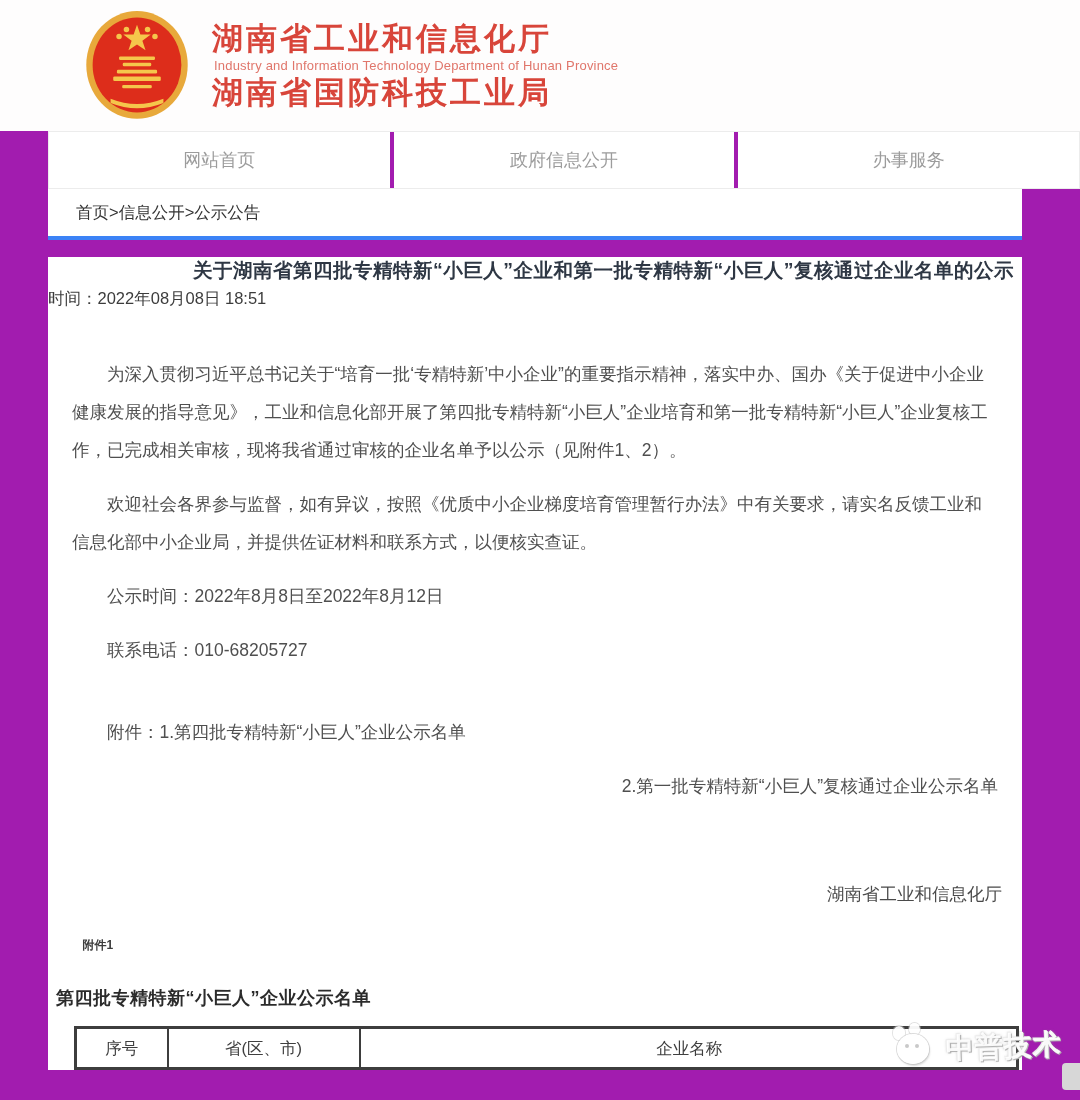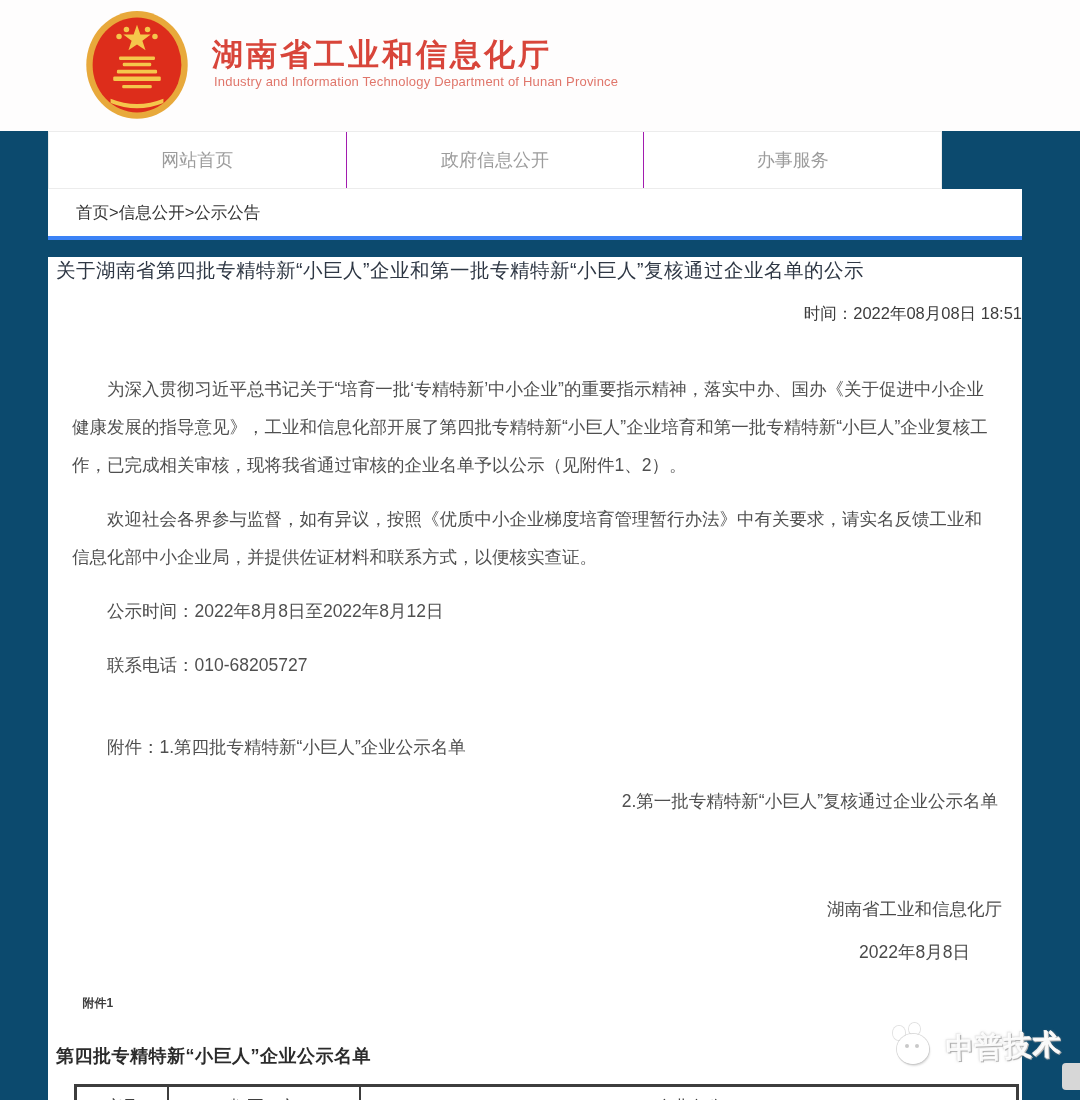--- a/index.html
+++ b/index.html
@@ -6,21 +6,21 @@
   html, body { background: #ffffff; }
   body {
     font-family: "Liberation Sans", "DejaVu Sans", sans-serif;
     color: #4d4d4d;
   }
   .page {
     position: relative;
     width: 1080px;
     height: 1100px;
     margin: 0 auto;
-    background: #0c4a6e;
+    background: #a21caf;
     overflow: hidden;
   }
 
   
   .site-header {
     height: 131px;
     display: flex;
     align-items: center;
     padding-left: 84px;
     background: #fefdfd;
@@ -35,63 +35,63 @@
   }
   .org-en {
     font-size: 13px;
     color: #e0766b;
     margin: 5px 0 5px 2px;
     letter-spacing: 0.2px;
   }
 
   
   .nav {
-    width: 894px;
+    width: 1032px;
     margin: 0 48px;
     border: 1px solid #ececec;
     background: #fff;
   }
   .nav-row { display: flex; }
   .nav-row + .nav-row { border-top: 1px solid #ececec; }
   .nav-cell {
     flex: 1;
     height: 56px;
     display: flex;
     align-items: center;
     justify-content: center;
     font-size: 18px;
     color: #9c9c9c;
     cursor: pointer;
   }
-  .nav-cell + .nav-cell { border-left: 1px solid #a21caf; }
+  .nav-cell + .nav-cell { border-left: 4px solid #a21caf; }
 
   
   .breadcrumb-bar {
     width: 974px;
     margin: 0 48px;
     padding: 13px 0 12px 28px;
     font-size: 16.5px;
     color: #333;
     border-bottom: 4px solid #3b82f6;
     background: #fff;
   }
 
   
   .article { width: 974px; margin: 0 48px; background: #fff; }
   .article-title {
     margin: 17px 8px 0;
-    text-align: left;
+    text-align: right;
     font-size: 19.5px;
-    font-weight: normal;
+    font-weight: bold;
     color: #2e3744;
     letter-spacing: 0.5px;
   }
   .article-meta {
-    margin-top: 19px;
-    text-align: right;
+    margin-top: 4px;
+    text-align: left;
     font-size: 16.5px;
     color: #3c3c3c;
   }
   .article-body {
     margin: 0 8px 0 8px;
     font-size: 17.5px;
     line-height: 38px;
     color: #4f4f4f;
   }
   .article-body p { margin: 16px; }
@@ -204,20 +204,21 @@
         <rect x="36.5" y="50" width="27" height="3.2" rx="1.2"></rect>
         <rect x="31" y="56.5" width="38" height="3.6" rx="1.2"></rect>
         <rect x="27.5" y="63" width="45" height="4.2" rx="1.2"></rect>
         <rect x="36" y="71" width="28" height="3" rx="1.2"></rect>
         <path d="M25 84 q25 10 50 0 l0 4 q-25 10 -50 0 z"></path>
       </g>
     </svg>
     <div class="org-titles">
       <div class="org-cn">湖南省工业和信息化厅</div>
       <div class="org-en">Industry and Information Technology Department of Hunan Province</div>
+      <div class="org-cn">湖南省国防科技工业局</div>
     </div>
   </div>
 
   <div class="nav">
     <div class="nav-row">
       <div class="nav-cell">网站首页</div>
       <div class="nav-cell">政府信息公开</div>
       <div class="nav-cell">办事服务</div>
     </div>
   </div>
@@ -235,21 +236,20 @@
       <p class="indent">联系电话：010-68205727</p>
 
       <div class="attachments">
         <p class="indent">附件：1.第四批专精特新“小巨人”企业公示名单</p>
         <p class="attach-line2">2.第一批专精特新“小巨人”复核通过企业公示名单</p>
       </div>
 
       <div class="signature">
         <div class="signature-inner">
           <div class="signature-org">湖南省工业和信息化厅</div>
-          <div class="signature-date">2022年8月8日</div>
         </div>
       </div>
 
       <div class="appendix-label">附件1</div>
       <div class="table-title">第四批专精特新“小巨人”企业公示名单</div>
 
       <table class="list-table">
         <tbody>
           <tr>
             <td class="col-no">序号</td>

